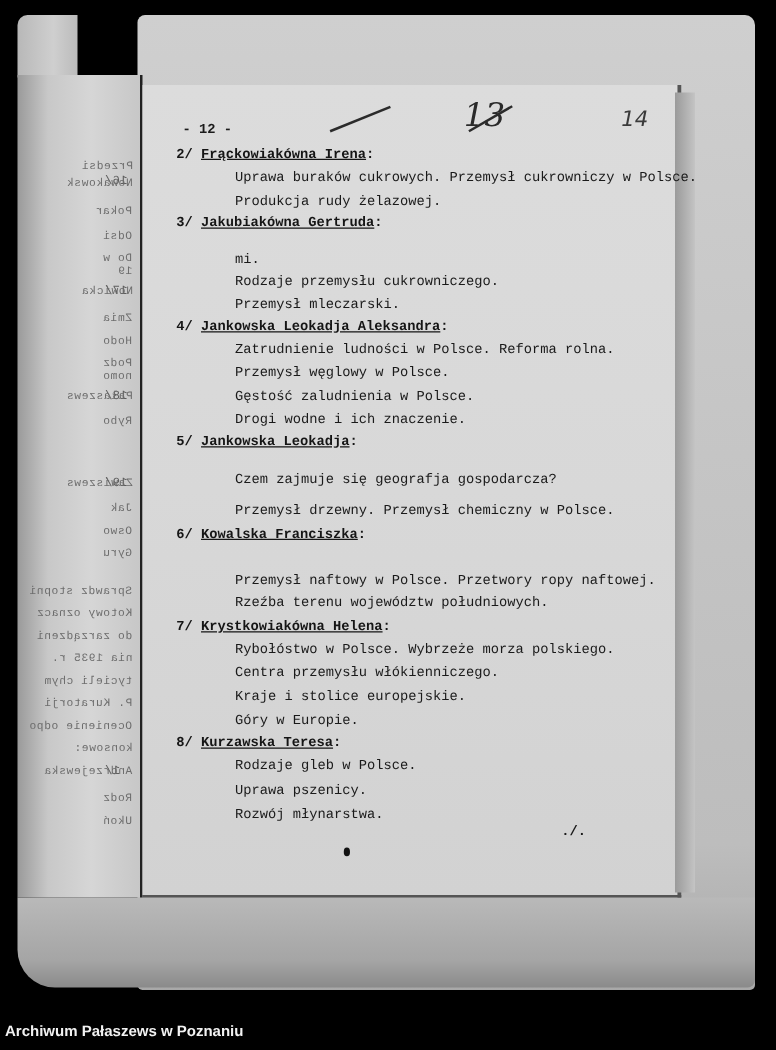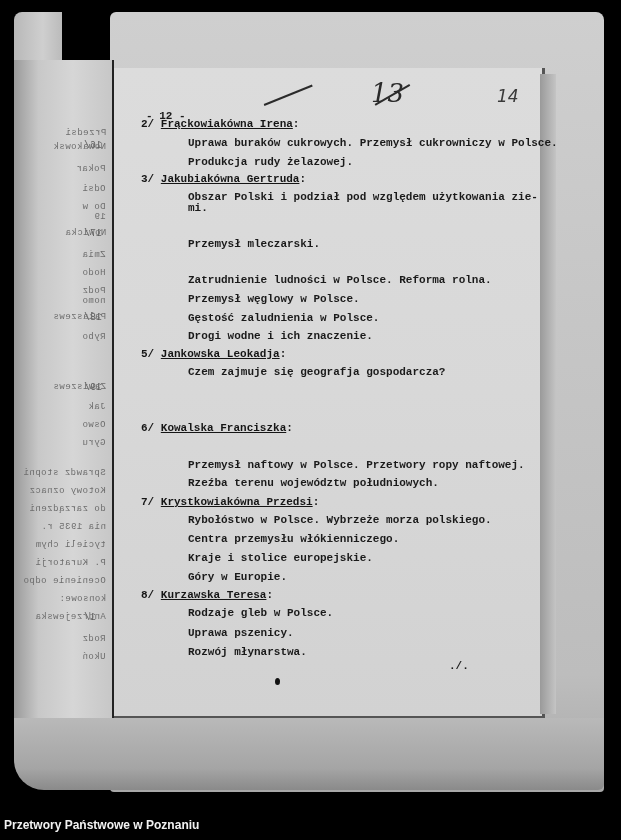--- a/index.html
+++ b/index.html
@@ -46,38 +46,38 @@
     background: linear-gradient(180deg, #dcdcdc 0%, #d8d8d8 50%, #d2d2d2 100%);
     border-right: 3px solid #555;
     border-bottom: 2px solid #555;
   }
   .right-shadow {
     position: absolute; left: 540px; top: 74px; width: 16px; height: 640px;
     background: linear-gradient(90deg, #9a9a9a, #c4c4c4);
   }
 
   .page-number {
-    position: absolute; left: 146px; top: 98px; font-size: 11px; color: #1b1b1b; font-weight: bold; margin-top: 12px;
+    position: absolute; left: 146px; top: 98px; font-size: 11px; color: #1b1b1b; font-weight: bold;
   }
   .hand-13 {
     position: absolute; left: 371px; top: 78px; font-family: "DejaVu Serif", serif; font-size: 26px;
     color: #2a2a2a; font-style: italic;
   }
   .hand-14 {
     position: absolute; left: 497px; top: 86px; font-family: "DejaVu Sans", sans-serif; font-size: 17px;
     color: #3a3a3a; font-style: italic;
   }
   .stroke { position: absolute; height: 1.5px; background: #2b2b2b; transform-origin: left center; }
 
   .entry-head {
     position: absolute; left: 141px; font-size: 11px; color: #151515; font-weight: bold; white-space: nowrap;
   }
   .entry-head .name { text-decoration: underline; margin-top: 28px; }
   .topic {
-    position: absolute; left: 188px; font-size: 11px; color: #1a1a1a; font-weight: bold; white-space: nowrap;
+    position: absolute; left: 188px; font-size: 11px; color: #1a1a1a; font-weight: normal; white-space: nowrap;
   }
   .end-mark {
     position: absolute; left: 449px; top: 660px; font-size: 11px; color: #1a1a1a; font-weight: bold;
   }
   .dot {
     position: absolute; left: 275px; top: 678px; width: 5px; height: 7px; background: #111; border-radius: 50%;
   }
 
   .footer {
     position: absolute; left: 4px; top: 818px; font-family: "Liberation Sans", sans-serif;
@@ -141,56 +141,61 @@
     <span>2/</span>
     <span class="name">Frąckowiakówna Irena</span>:
   </div>
   <div class="topic" style="top:137px">Uprawa buraków cukrowych. Przemysł cukrowniczy w Polsce.</div>
   <div class="topic" style="top:156px">Produkcja rudy żelazowej.</div>
 
   <div class="entry-head" style="top:173px">
     <span>3/</span>
     <span class="name">Jakubiakówna Gertruda</span>:
   </div>
-  <div class="topic" style="top:191px">Obszar Polski i podział pod względem użytkowania zie-</div>
   <div class="topic" style="top:202px">mi.</div>
+  <div class="topic" style="top:220px">Rodzaje przemysłu cukrowniczego.</div>
   <div class="topic" style="top:238px">Przemysł mleczarski.</div>
 
+  <div class="entry-head" style="top:256px">
+    <span>4/</span>
+    <span class="name">Jankowska Leokadja Aleksandra</span>:
+  </div>
   <div class="topic" style="top:274px">Zatrudnienie ludności w Polsce. Reforma rolna.</div>
   <div class="topic" style="top:293px">Przemysł węglowy w Polsce.</div>
   <div class="topic" style="top:312px">Gęstość zaludnienia w Polsce.</div>
   <div class="topic" style="top:330px">Drogi wodne i ich znaczenie.</div>
 
   <div class="entry-head" style="top:348px">
     <span>5/</span>
     <span class="name">Jankowska Leokadja</span>:
   </div>
-  <div class="topic" style="top:366px">Czem zajmuje się geografja gospodarcza?</div>
+  <div class="topic" style="top:378px">Czem zajmuje się geografja gospodarcza?</div>
+  <div class="topic" style="top:403px">Przemysł drzewny. Przemysł chemiczny w Polsce.</div>
 
   <div class="entry-head" style="top:422px">
     <span>6/</span>
     <span class="name">Kowalska Franciszka</span>:
   </div>
   <div class="topic" style="top:459px">Przemysł naftowy w Polsce. Przetwory ropy naftowej.</div>
   <div class="topic" style="top:477px">Rzeźba terenu województw południowych.</div>
 
   <div class="entry-head" style="top:496px">
     <span>7/</span>
-    <span class="name">Krystkowiakówna Przedsi</span>:
+    <span class="name">Krystkowiakówna Helena</span>:
   </div>
   <div class="topic" style="top:514px">Rybołóstwo w Polsce. Wybrzeże morza polskiego.</div>
   <div class="topic" style="top:533px">Centra przemysłu włókienniczego.</div>
   <div class="topic" style="top:552px">Kraje i stolice europejskie.</div>
   <div class="topic" style="top:571px">Góry w Europie.</div>
 
   <div class="entry-head" style="top:589px">
     <span>8/</span>
     <span class="name">Kurzawska Teresa</span>:
   </div>
   <div class="topic" style="top:607px">Rodzaje gleb w Polsce.</div>
   <div class="topic" style="top:627px">Uprawa pszenicy.</div>
   <div class="topic" style="top:646px">Rozwój młynarstwa.</div>
 
   <div class="end-mark">./.</div>
   <div class="dot"></div>
 
-  <div class="footer">Przetwory Państwowe w Poznaniu</div>
+  <div class="footer">Archiwum Pałaszews w Poznaniu</div>
 </div>
 
 </body></html>

